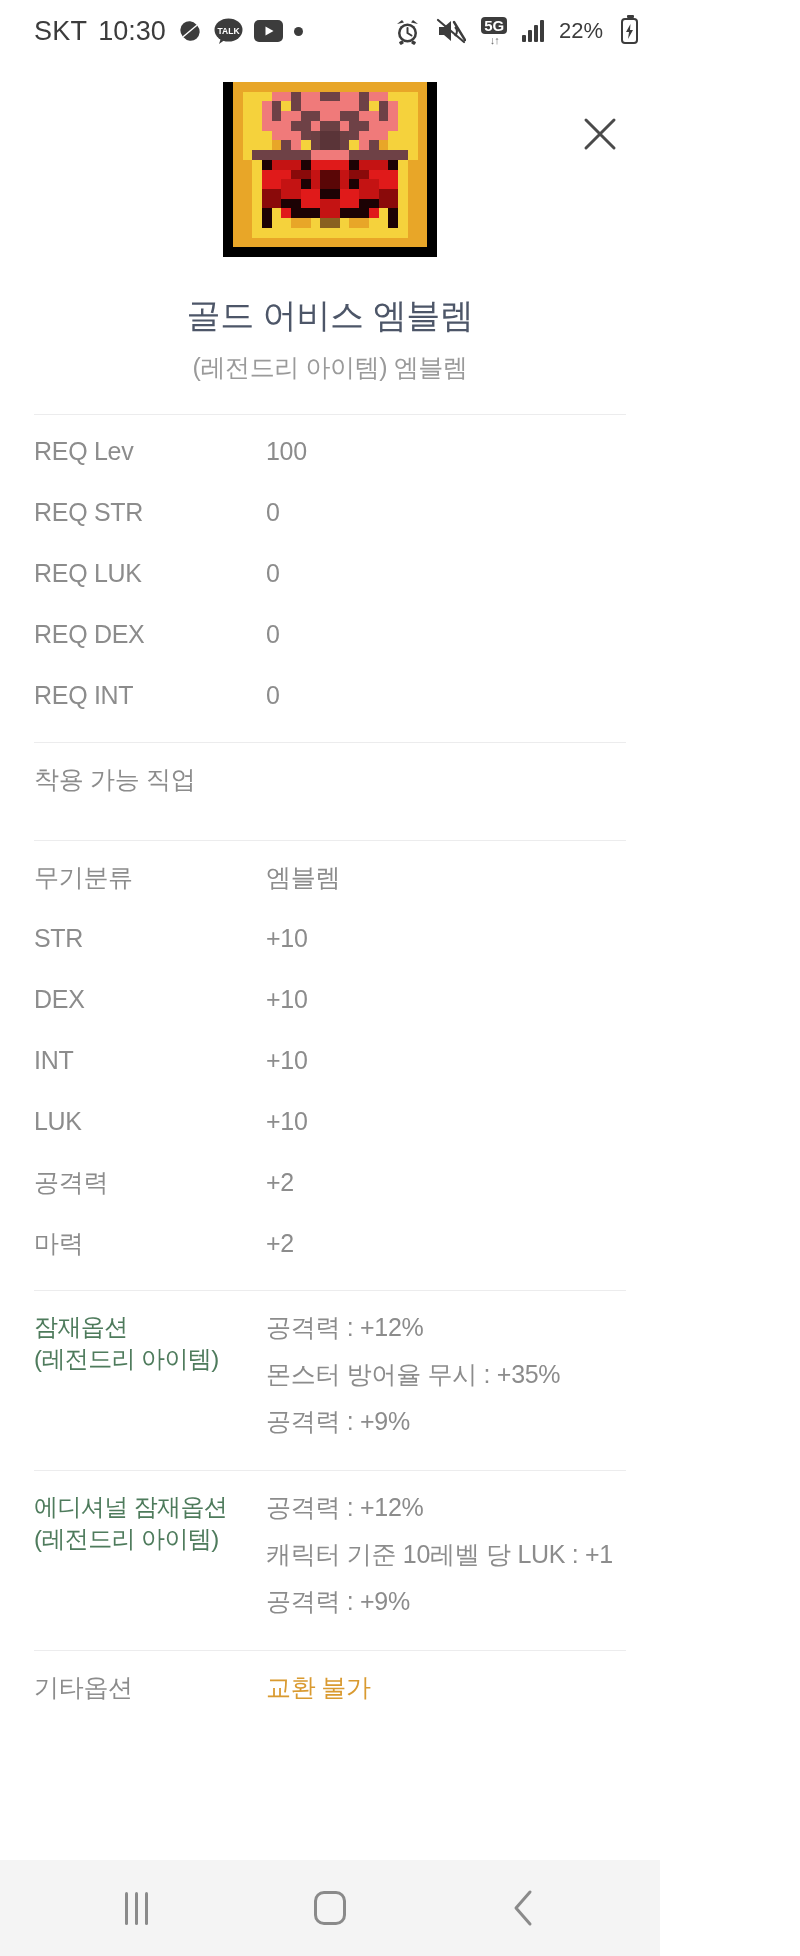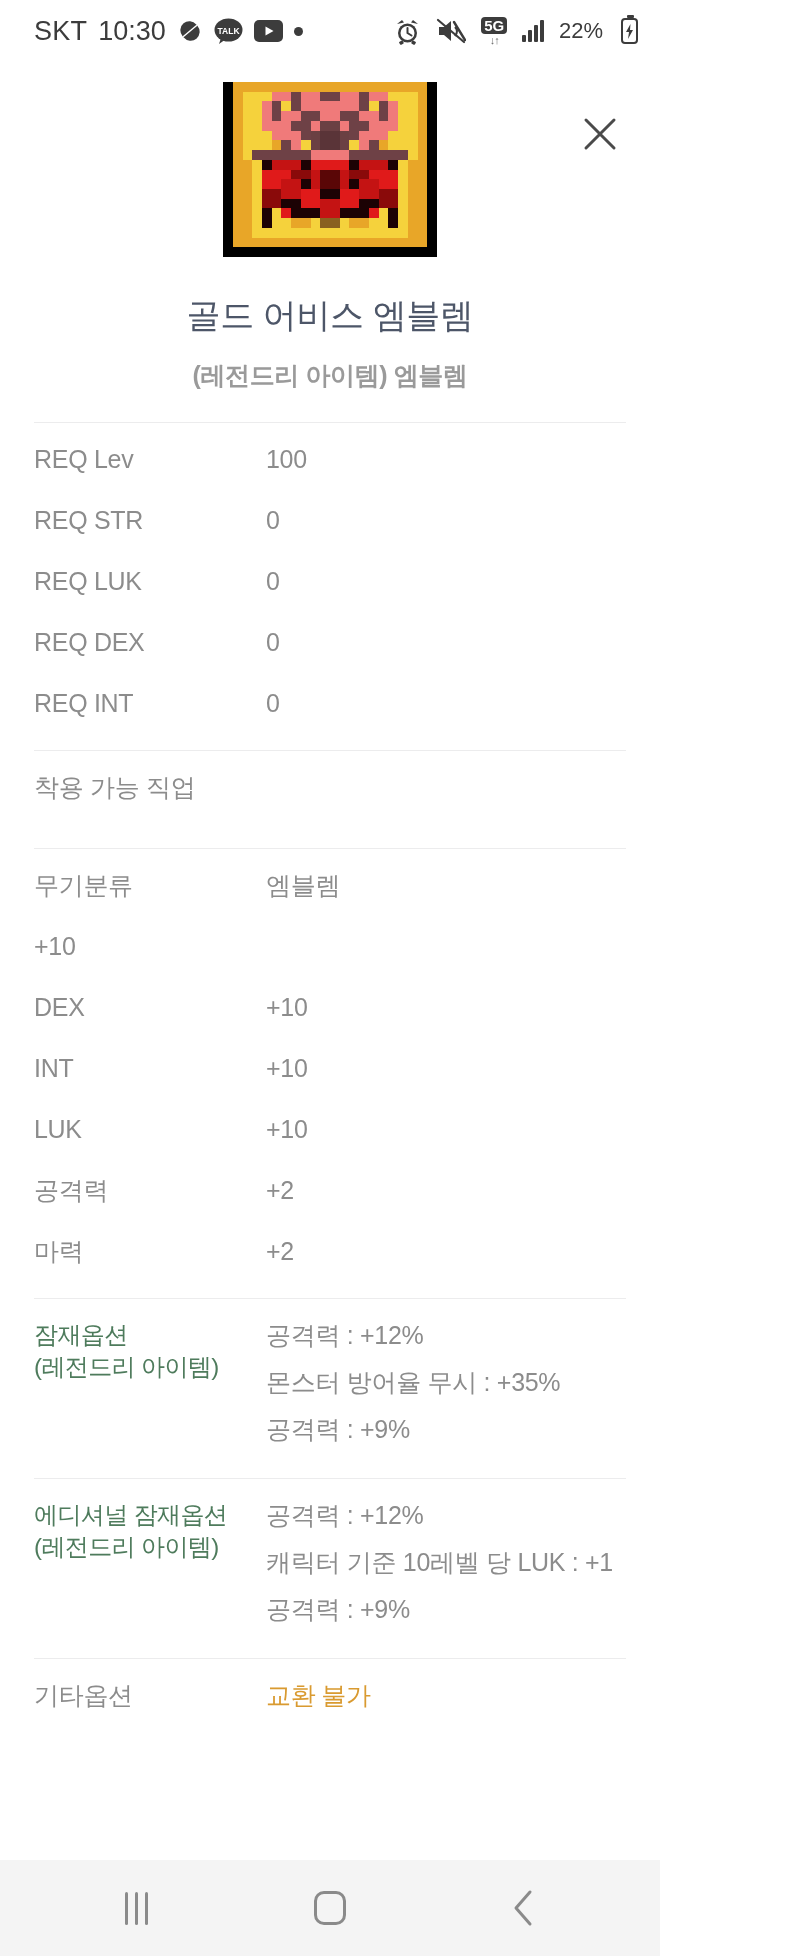--- a/index.html
+++ b/index.html
@@ -149,22 +149,22 @@
   }
   .item-title {
     font-size: 34px;
     color: #4d5668;
     font-weight: 400;
     letter-spacing: -0.4px;
   }
   .item-sub {
     font-size: 25px;
     color: #9a9a9a;
-    font-weight: 700;
-    margin-top: 20px;
+    font-weight: 400;
+    margin-top: 12px;
     letter-spacing: -0.4px;
   }
 
   
   .content {
     flex: 1 1 auto;
     padding: 0 34px;
     display: flex;
     flex-direction: column;
   }
@@ -459,20 +459,21 @@
 
     <div class="gap-sm"></div>
     <div class="hr"></div>
 
     <div class="section">
       <div class="row">
         <div class="row-label">무기분류</div>
         <div class="row-value">엠블렘</div>
       </div>
       <div class="row">
+        <div class="row-label">STR</div>
         <div class="row-value">+10</div>
       </div>
       <div class="row">
         <div class="row-label">DEX</div>
         <div class="row-value">+10</div>
       </div>
       <div class="row">
         <div class="row-label">INT</div>
         <div class="row-value">+10</div>
       </div>

